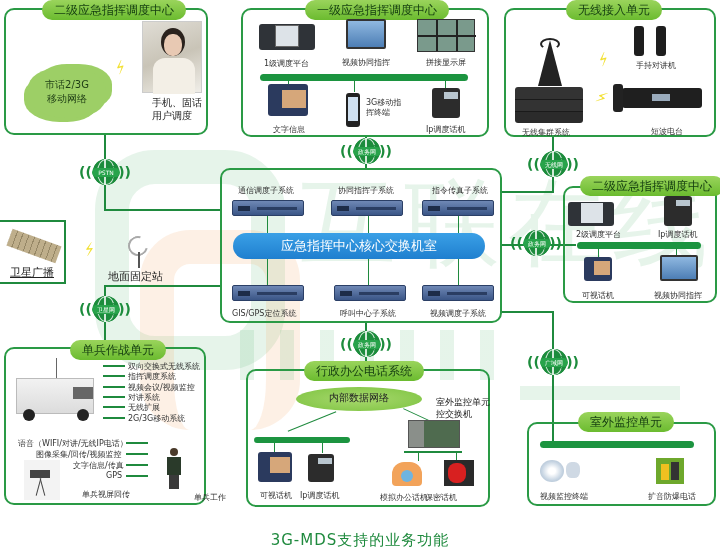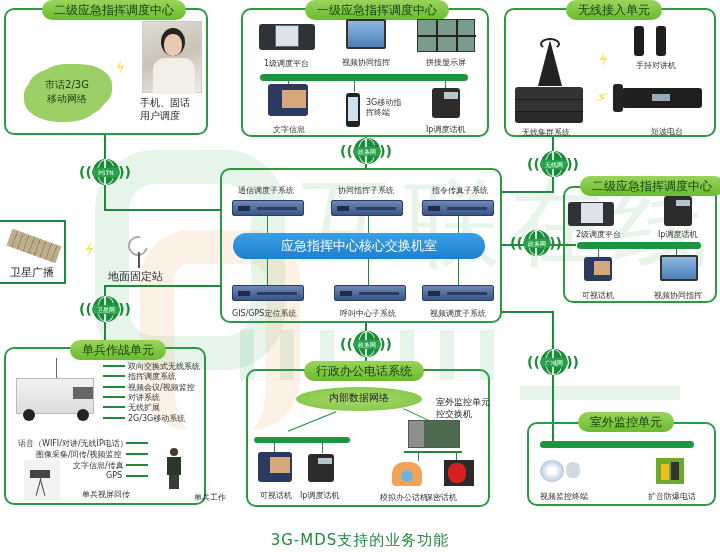--- a/index.html
+++ b/index.html
@@ -64,21 +64,21 @@
 <div class="cloud-text">
   <div>市话2/3G</div>
   <div>移动网络</div>
 </div>
 <div class="bolt" style="left:115px;top:58px;transform:rotate(-30deg);">⚡</div>
 <div class="photo" style="left:142px;top:21px;width:60px;height:72px;background:linear-gradient(160deg,#e0ddd5 0%,#c9c4b7 50%,#f0eee8 100%);">
   <div style="position:absolute;left:18px;top:6px;width:24px;height:28px;border-radius:50%;background:#2a221d;"></div>
   <div style="position:absolute;left:21px;top:12px;width:18px;height:22px;border-radius:45%;background:#e8c9b3;"></div>
   <div style="position:absolute;left:10px;top:36px;width:42px;height:36px;border-radius:12px 12px 0 0;background:#f3efe6;"></div>
 </div>
-<div class="lbl-lg" style="left:140px;top:96px;font-size:10px;line-height:13px;">
+<div class="lbl-lg" style="left:152px;top:96px;font-size:10px;line-height:13px;">
   <div>手机、固话</div>
   <div>用户调度</div>
 </div>
 
 <div class="panel" style="left:241px;top:8px;width:248px;height:129px;"></div>
 <div class="panel-title" style="left:305px;top:0px;">一级应急指挥调度中心</div>
 <div class="device" style="left:259px;top:24px;width:56px;height:26px;background:#2f3338;">
   <div style="position:absolute;left:16px;top:1px;width:24px;height:22px;background:#dde3e8;border:1px solid #666;"></div>
 </div>
 <div class="lbl" style="left:264px;top:58px;">1级调度平台</div>
@@ -201,21 +201,21 @@
 <div class="thinv" style="left:676px;top:248px;height:10px;"></div>
 <div class="device" style="left:584px;top:257px;width:28px;height:24px;background:#2b3a5e;">
   <div style="position:absolute;left:10px;top:4px;width:16px;height:14px;background:#d6a77a;"></div>
 </div>
 <div class="lbl" style="left:582px;top:290px;">可视话机</div>
 <div class="screen" style="left:660px;top:255px;width:38px;height:26px;"></div>
 <div class="lbl" style="left:654px;top:290px;">视频协同指挥</div>
 
 <div class="abs" style="left:0;top:220px;width:66px;height:64px;border:2px solid #1f8a3e;border-left:none;"></div>
 <div class="abs" style="left:8px;top:237px;width:52px;height:18px;background:repeating-linear-gradient(90deg,#b7a57e 0 5px,#8a7a55 5px 6px);transform:rotate(20deg);opacity:.9;"></div>
-<div class="lbl-lg" style="left:10px;top:265px;font-size:11px;">卫星广播</div>
+<div class="lbl-lg" style="left:10px;top:265px;font-size:11px;text-decoration:underline;">卫星广播</div>
 <div class="bolt" style="left:84px;top:240px;transform:rotate(-20deg);">⚡</div>
 <div class="abs" style="left:128px;top:236px;width:20px;height:20px;border:2px solid #aaa;border-radius:50%;border-right-color:transparent;transform:rotate(-30deg);"></div>
 <div class="abs" style="left:138px;top:252px;width:2px;height:16px;background:#555;"></div>
 <div class="lbl-lg" style="left:108px;top:269px;font-size:11px;">地面固定站</div>
 
 <div class="panel" style="left:4px;top:347px;width:202px;height:158px;"></div>
 <div class="panel-title" style="left:70px;top:340px;">单兵作战单元</div>
 <div class="abs" style="left:16px;top:378px;width:78px;height:36px;background:linear-gradient(#f2f2f2,#dcdcdc);border:1px solid #bbb;">
   <div style="position:absolute;left:56px;top:8px;width:20px;height:12px;background:#666;"></div>
   <div style="position:absolute;left:6px;top:30px;width:12px;height:12px;border-radius:50%;background:#222;"></div>

